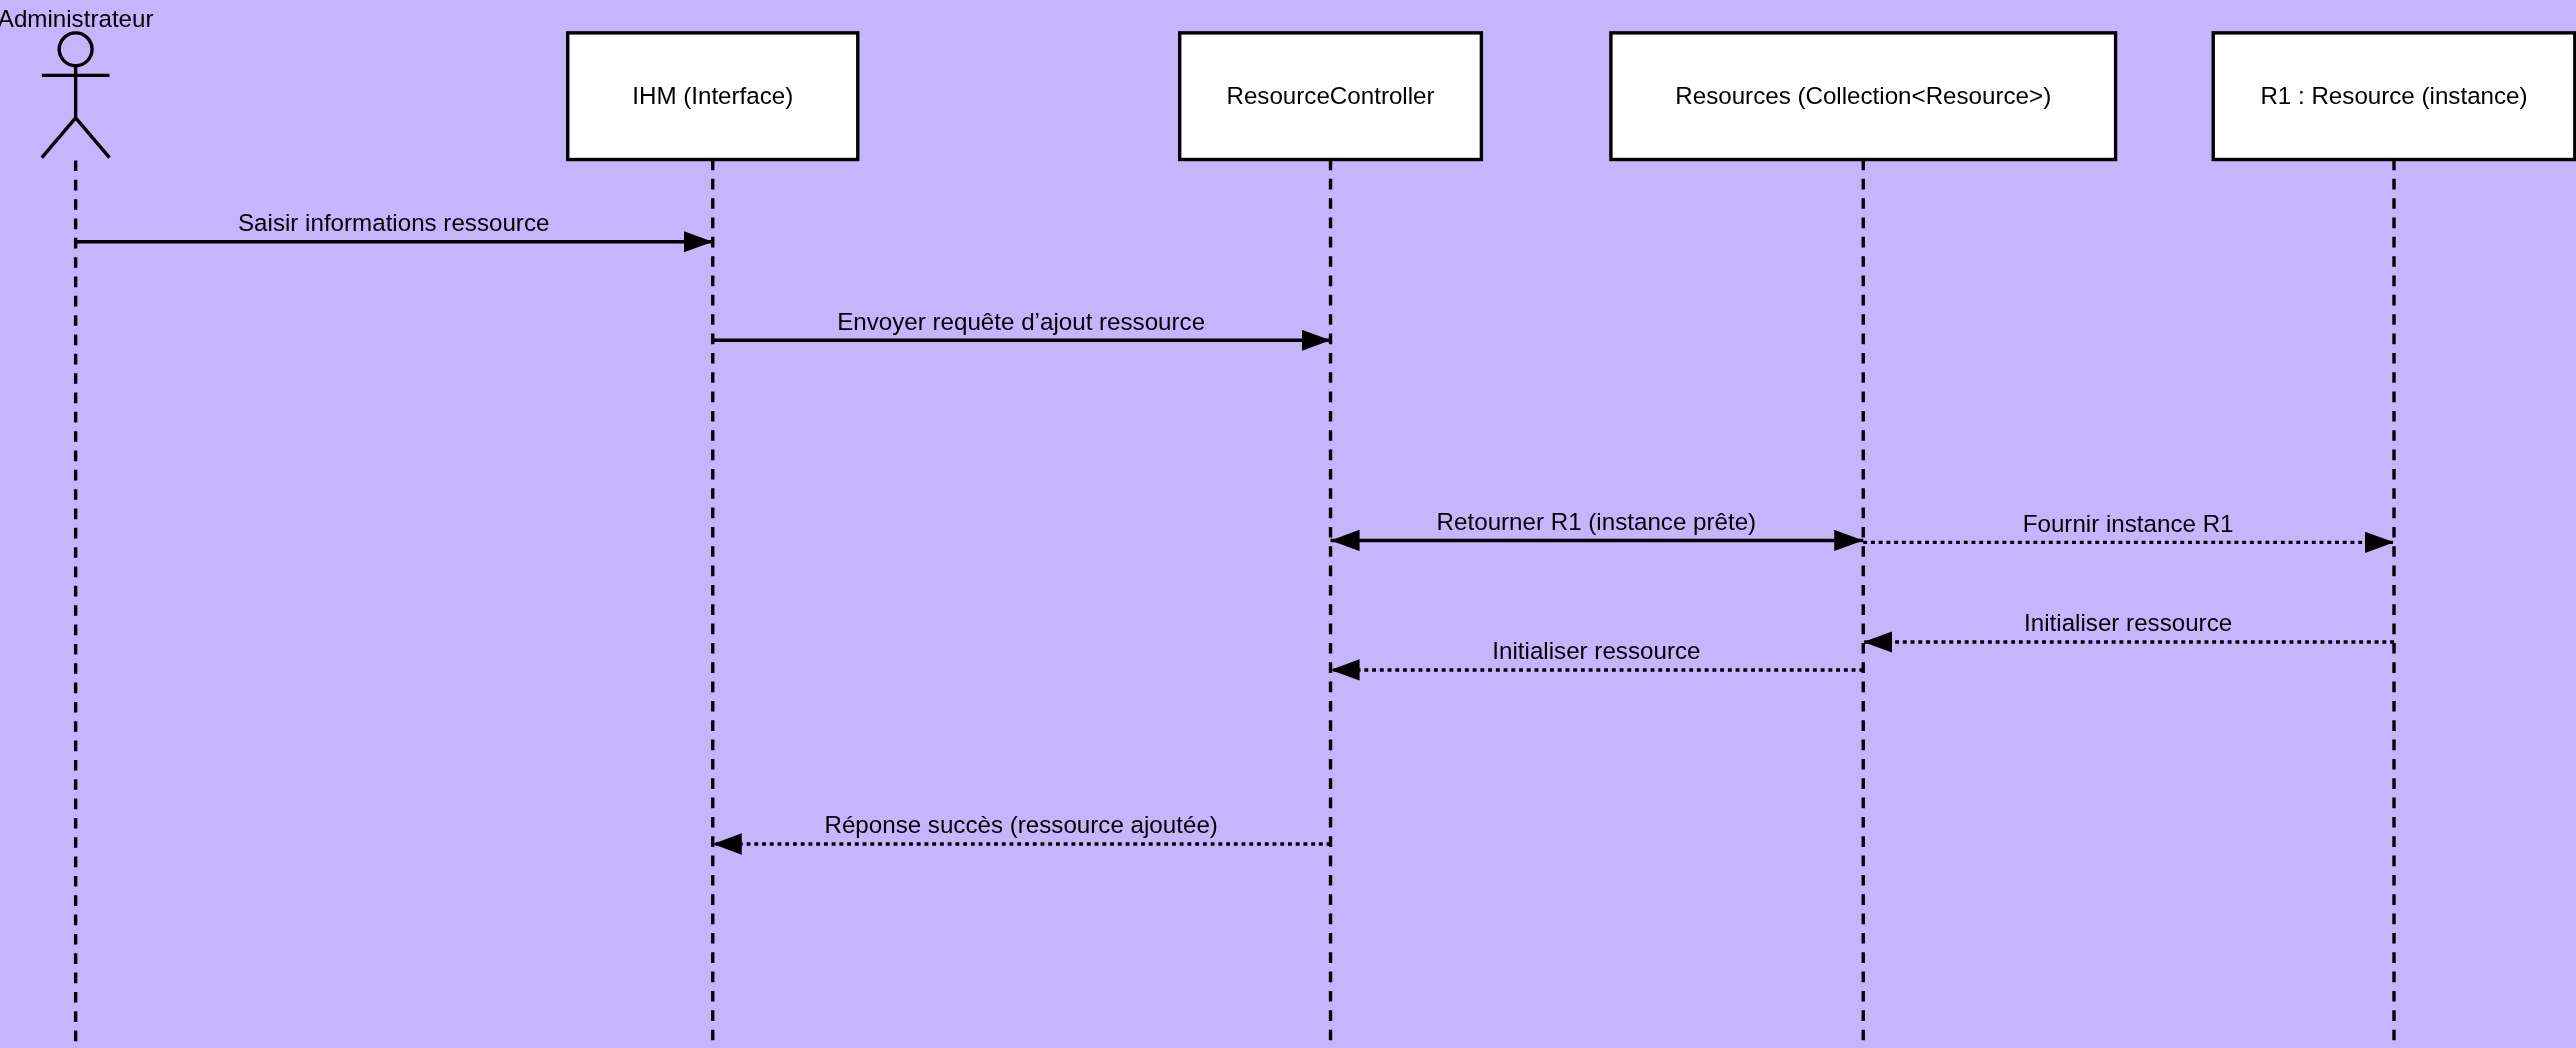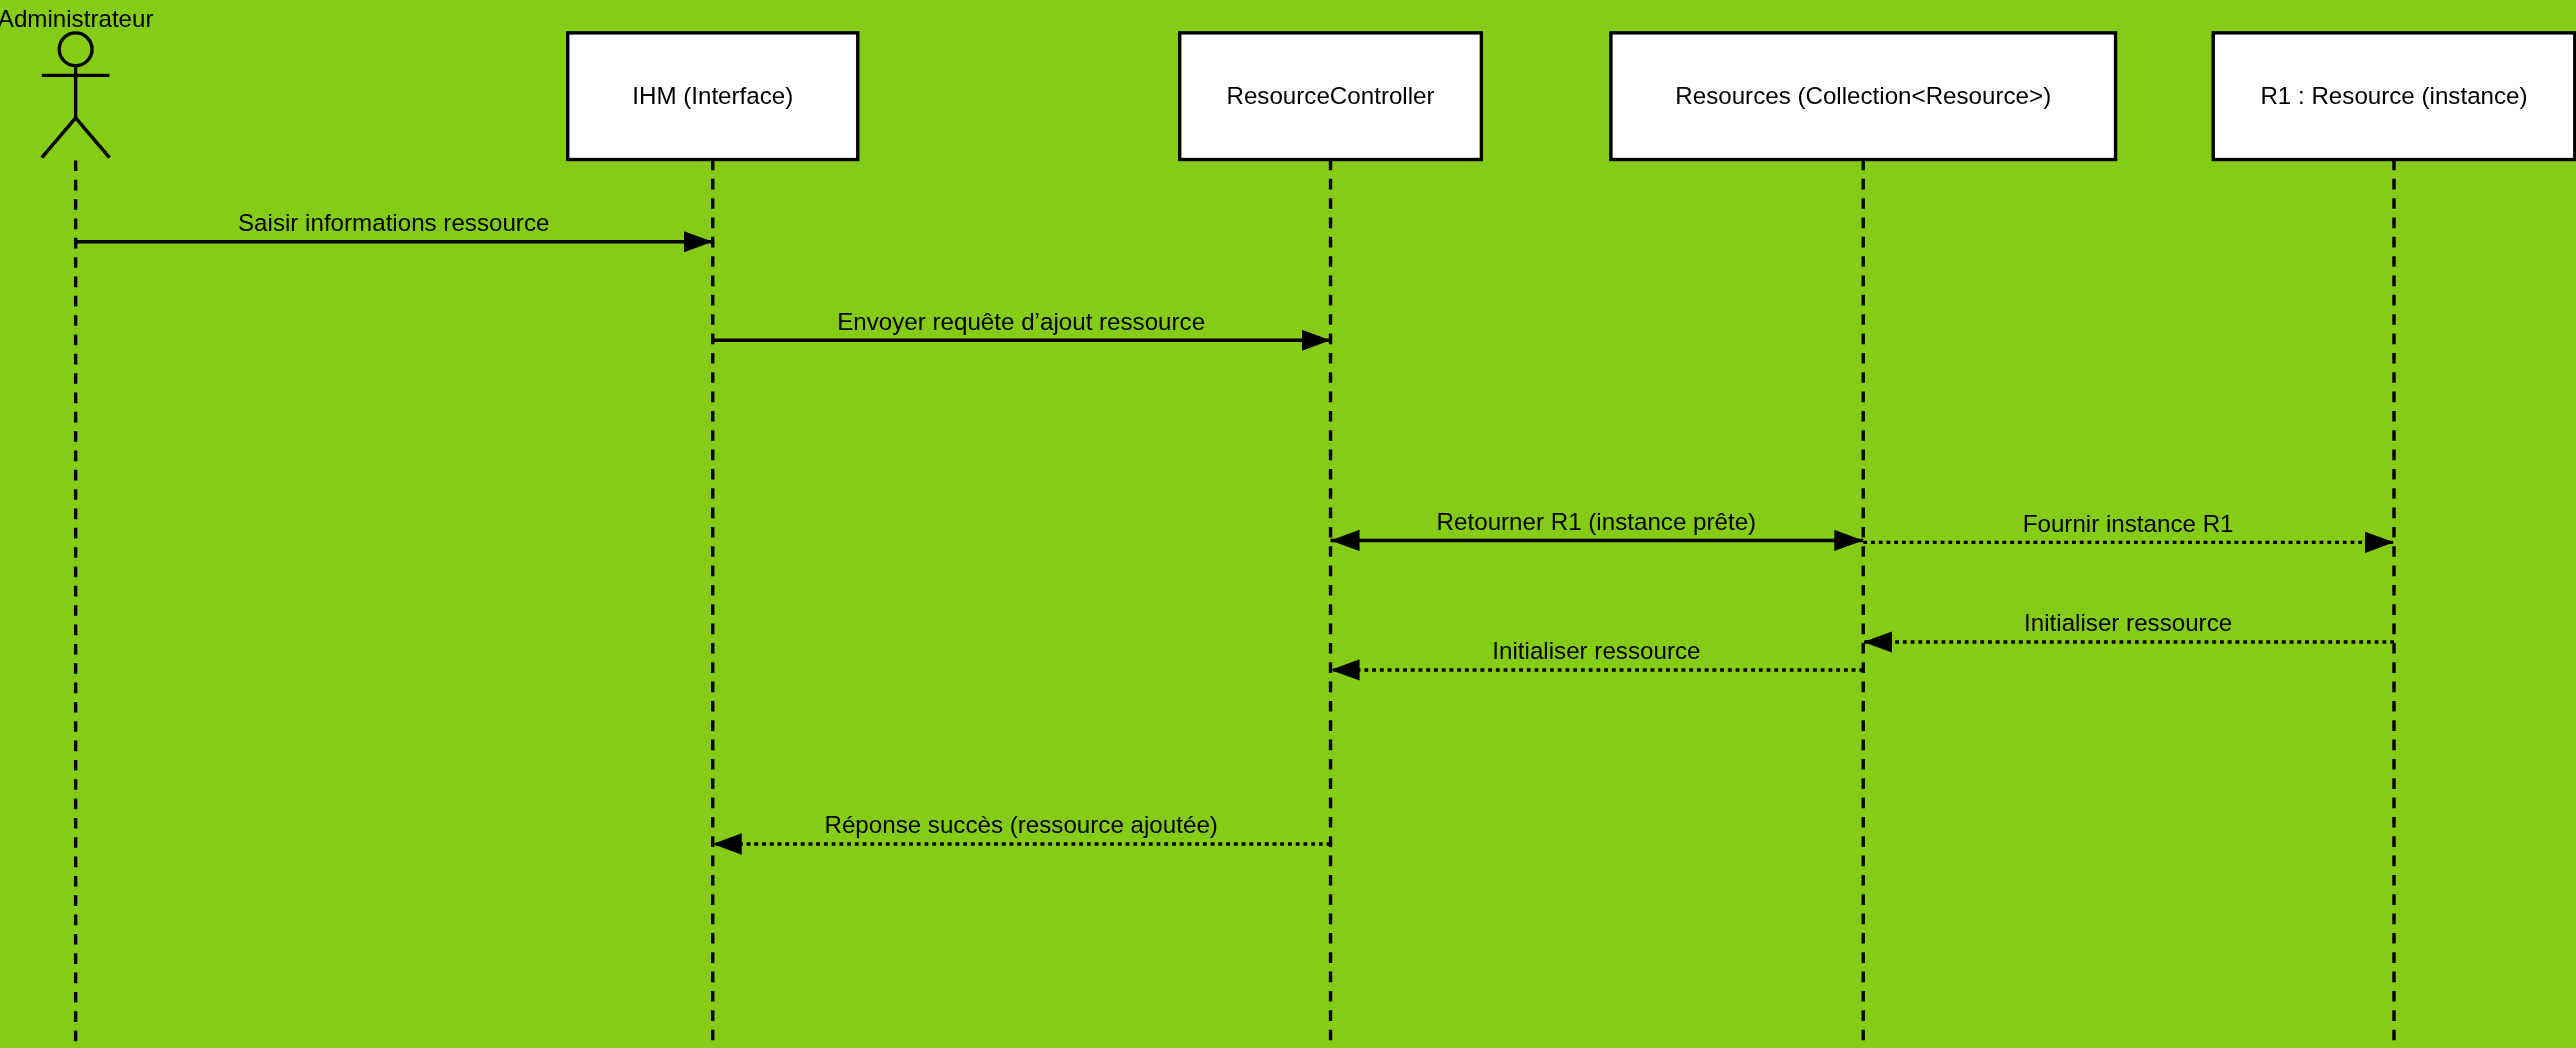--- a/index.html
+++ b/index.html
@@ -7,21 +7,21 @@
     padding: 0;
     background: #ffffff;
     width: 2576px;
     height: 1048px;
     overflow: hidden;
   }
   #stage {
     width: 2576px;
     height: 1048px;
     position: relative;
-    background: #84cc16;
+    background: #c4b5fd;
   }
   svg {
     display: block;
   }
   svg text {
     font-family: "Liberation Sans", sans-serif;
     font-size: 25px;
     fill: #000000;
   }
   .t-center { text-anchor: middle; }

